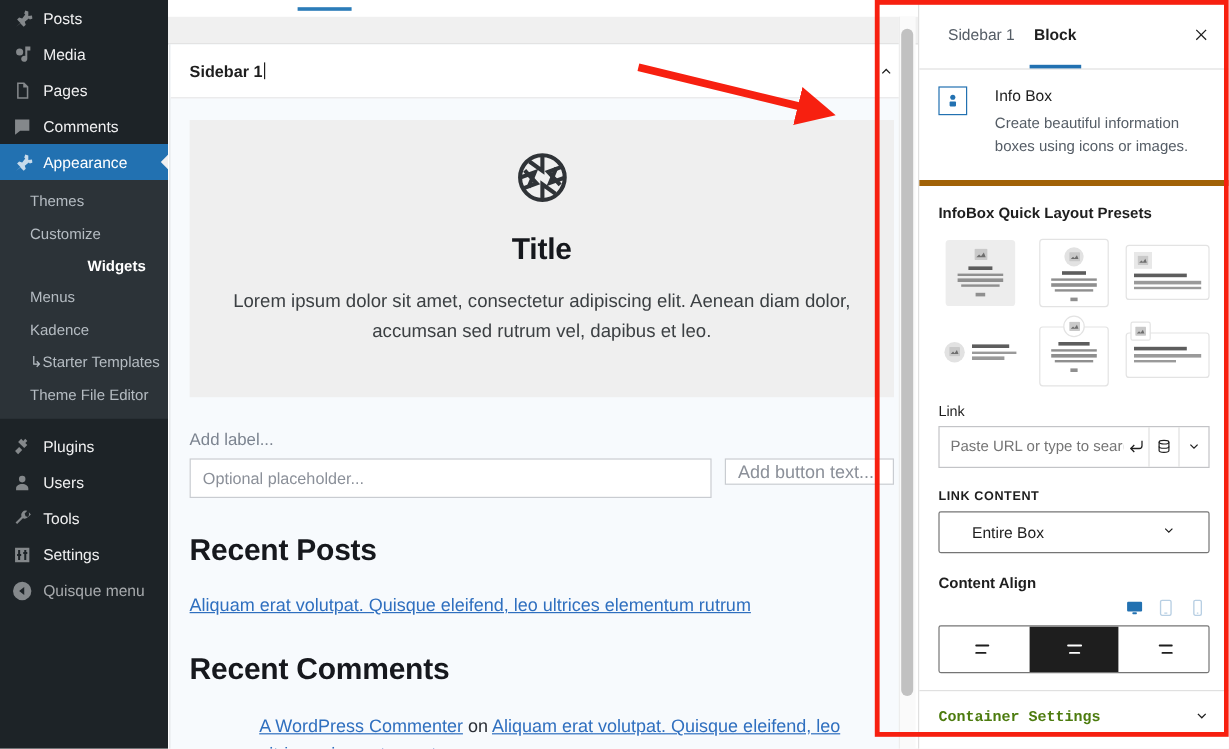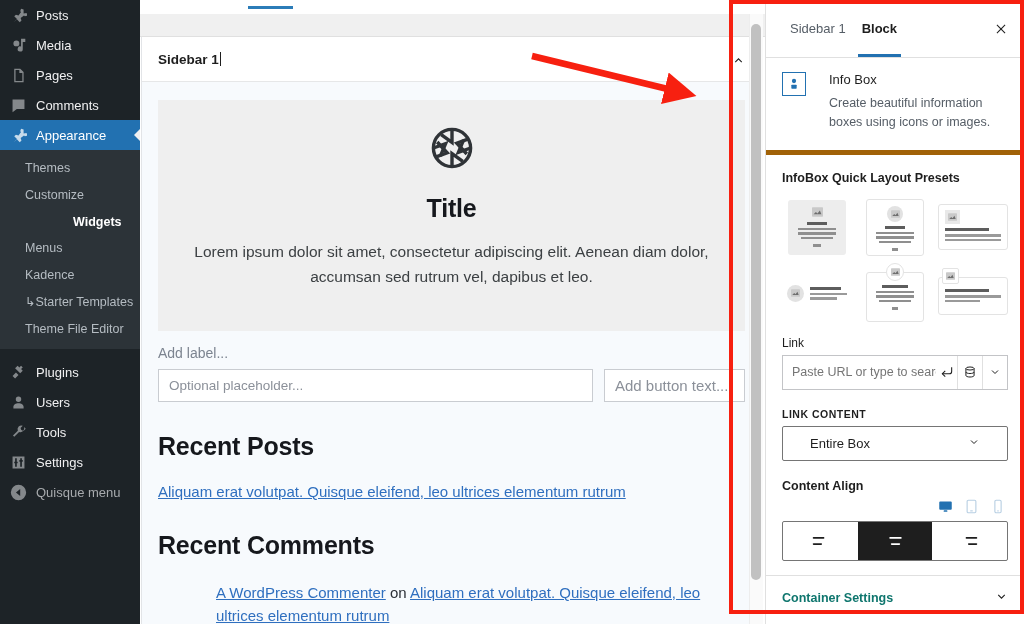--- a/index.html
+++ b/index.html
@@ -64,30 +64,30 @@
   .infobox-preview {
     margin: 18px 16px 0 16px; background: #efefef;
     padding: 24px 18px 26px 18px; text-align: center;
   }
   .ib-icon { display: flex; justify-content: center; margin-bottom: 22px; }
   .ib-title { font-size: 25px; font-weight: bold; color: #16181d; letter-spacing: -.2px;
               margin-bottom: 14px; }
   .ib-text { font-size: 15.5px; color: #3c4043; line-height: 1.62; max-width: 520px;
              margin: 16px auto; }
 
-  .field-row { margin: 14px 16px 0 16px; }
+  .field-row { margin: 27px 16px 0 16px; }
   .add-label { font-size: 14px; color: #7c8490; margin-bottom: 8px; }
   .inputs-line { display: flex; gap: 11px; align-items: stretch; }
   .txt-input {
     flex: 0 0 435px; height: 33px; border: 1px solid #c9ccd1; background: #fff;
     display: flex; align-items: center; padding: 0 10px;
     font-size: 13.5px; color: #8b9099;
   }
   .btn-input {
-    flex: 1 1 auto; height: 33px; border: 1px solid #c9ccd1; background: #fff;
+    flex: 1 1 auto; height: 22px; border: 1px solid #c9ccd1; background: #fff;
     display: flex; align-items: center; padding: 0 10px;
     font-size: 15px; color: #8b9099; white-space: nowrap; overflow: hidden;
   }
 
   .sec-head { margin: 30px 16px 0 16px; font-size: 25px; font-weight: bold;
               color: #16181d; letter-spacing: -.2px; }
   .sec-link { margin: 22px 16px 0 16px; }
   .sec-link a { font-size: 15px; color: #2f6fbf; text-decoration: underline; }
   .comment-item { margin: 22px 16px 0 74px; font-size: 15px; color: #2b2f36;
                   line-height: 1.5; }
@@ -161,21 +161,21 @@
   .align-group { display: flex; height: 40px; border: 1px solid #757575;
                  border-radius: 2px; overflow: hidden; background: #fff; }
   .align-btn { flex: 1 1 33.33%; display: flex; align-items: center;
                justify-content: center; }
   .align-btn.sel { background: #1e1e1e; }
   .align-btn svg { stroke: #1e1e1e; }
   .align-btn.sel svg { stroke: #fff; }
 
   .insp-divider { border-top: 1px solid #e0e0e0; }
   .container-row { display: flex; align-items: center; padding: 14px 16px;
-                   font-size: 12.5px; font-weight: bold; color: #0f766e; }
+                   font-size: 12.5px; font-weight: bold; color: #4d7c0f; font-family: Liberation Mono, monospace; }
   .container-row .chev { margin-left: auto; color: #1e1e1e; }
 
   
   .anno-box {
     position: absolute; left: 729px; top: 0; width: 295px; height: 614px;
     border: 4px solid #f72010; pointer-events: none;
   }
   .anno-arrow { position: absolute; left: 528px; top: 52px; pointer-events: none; }
 </style>
 </head>

